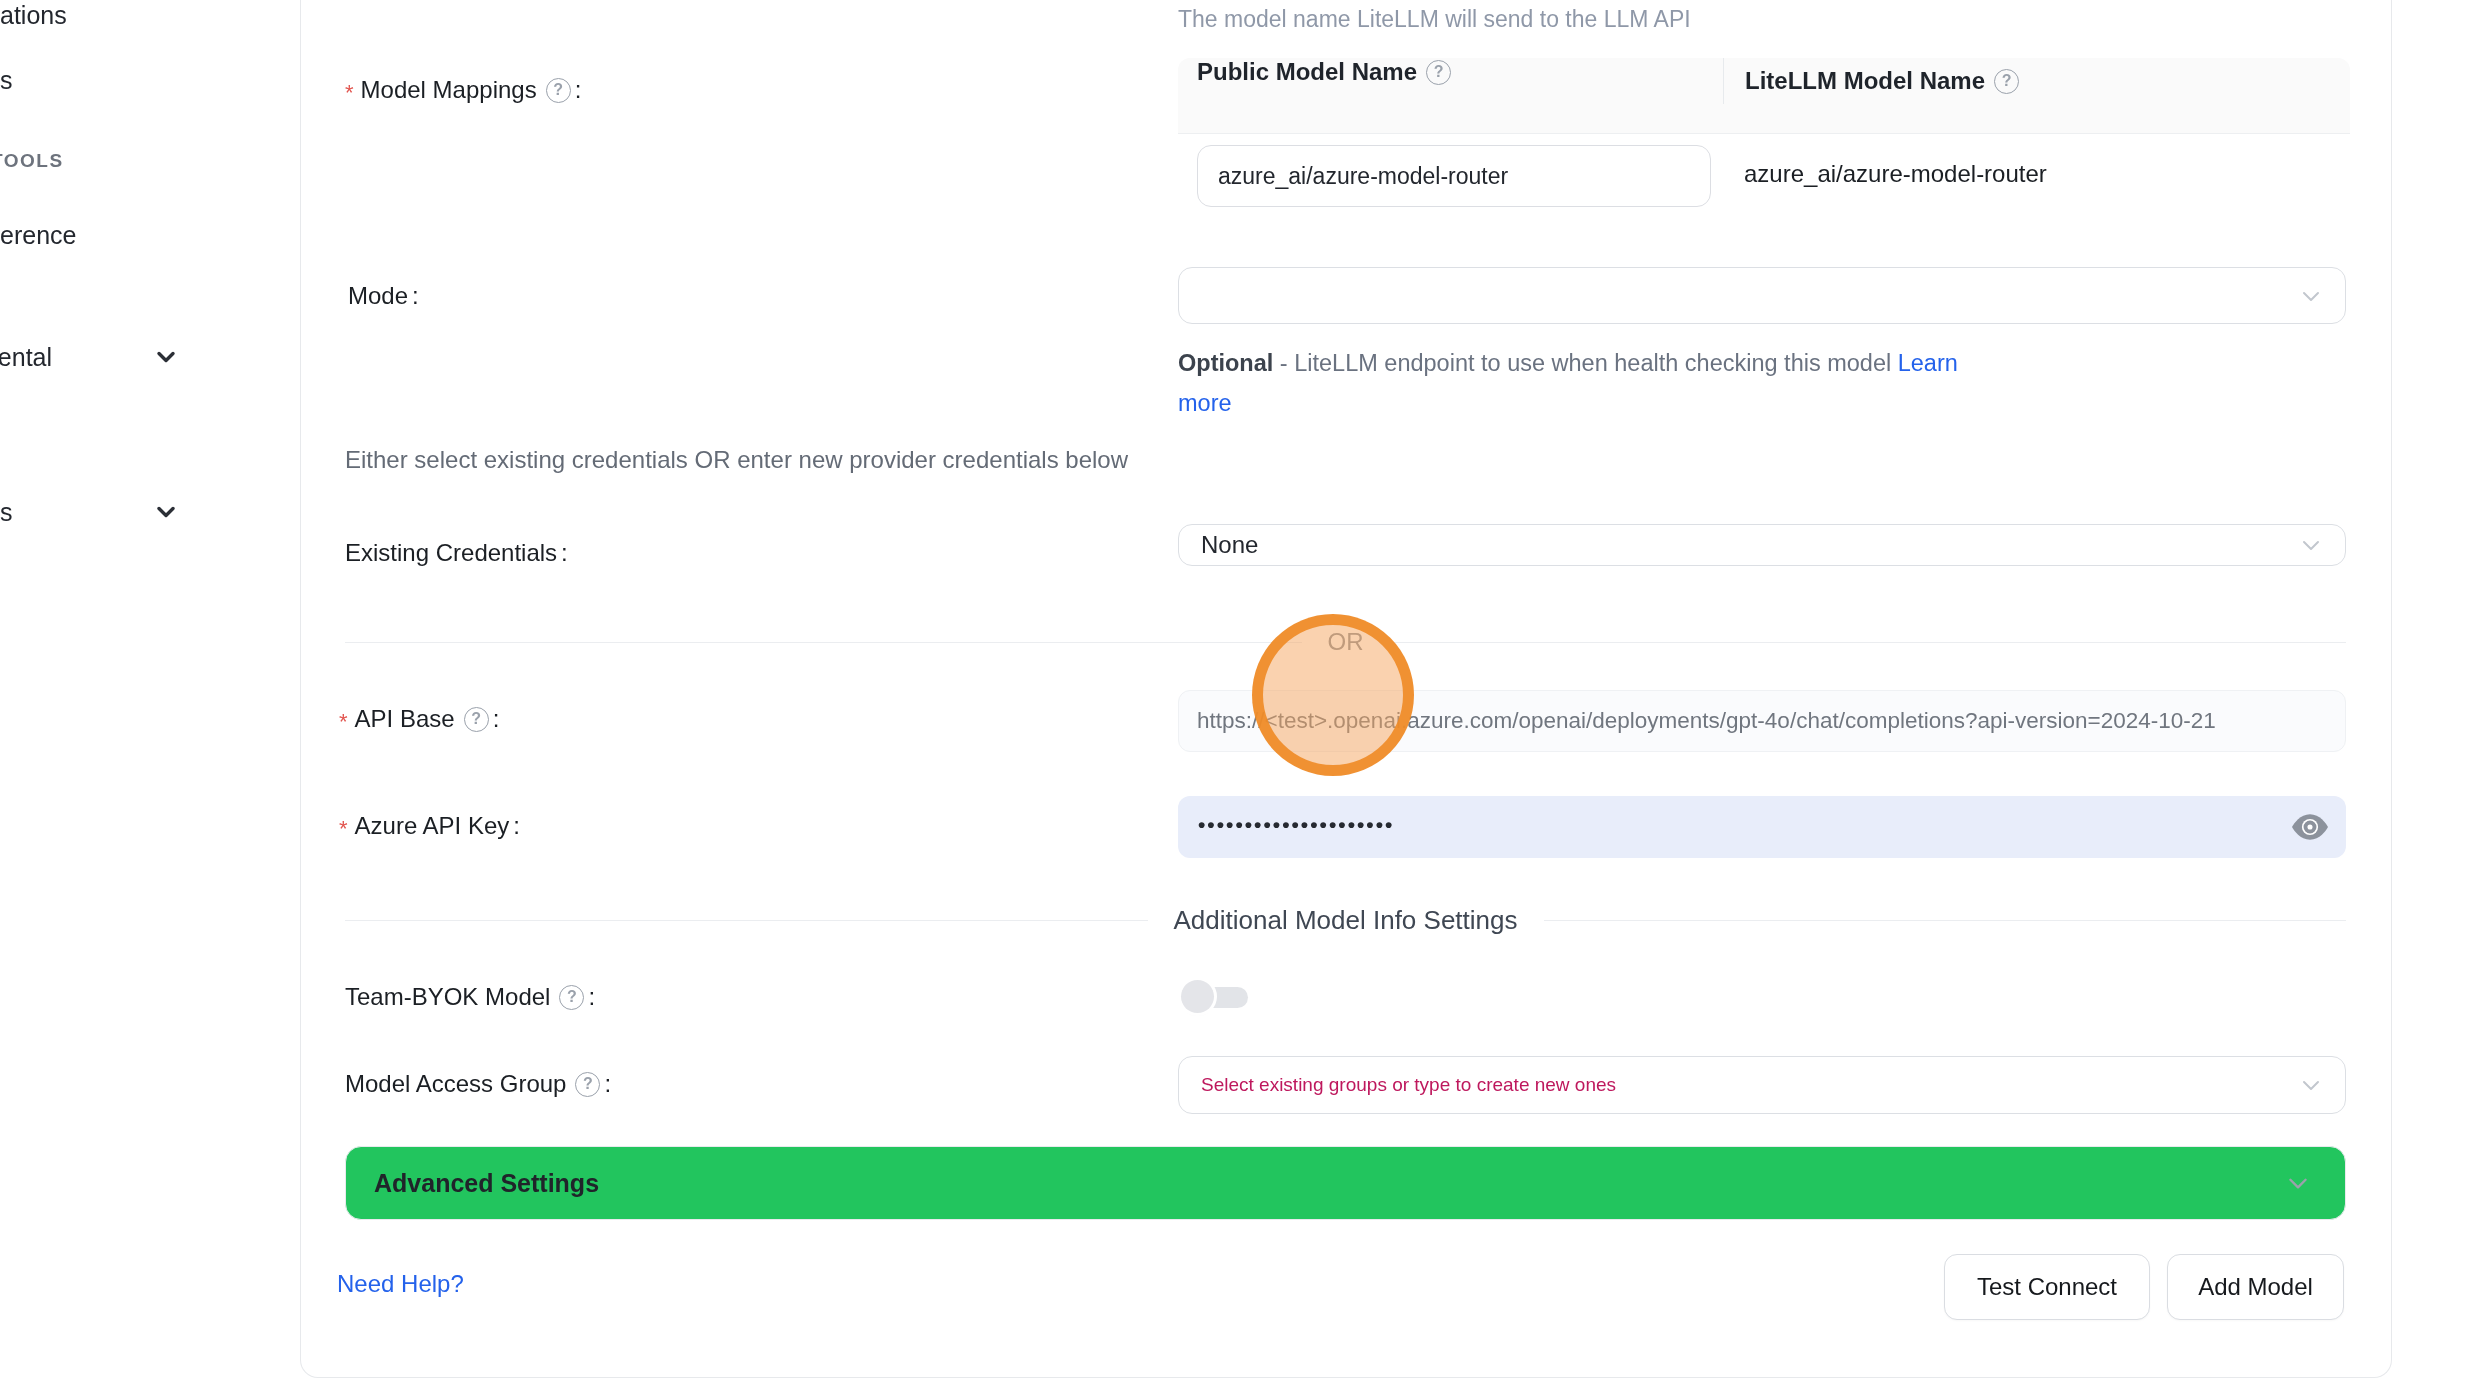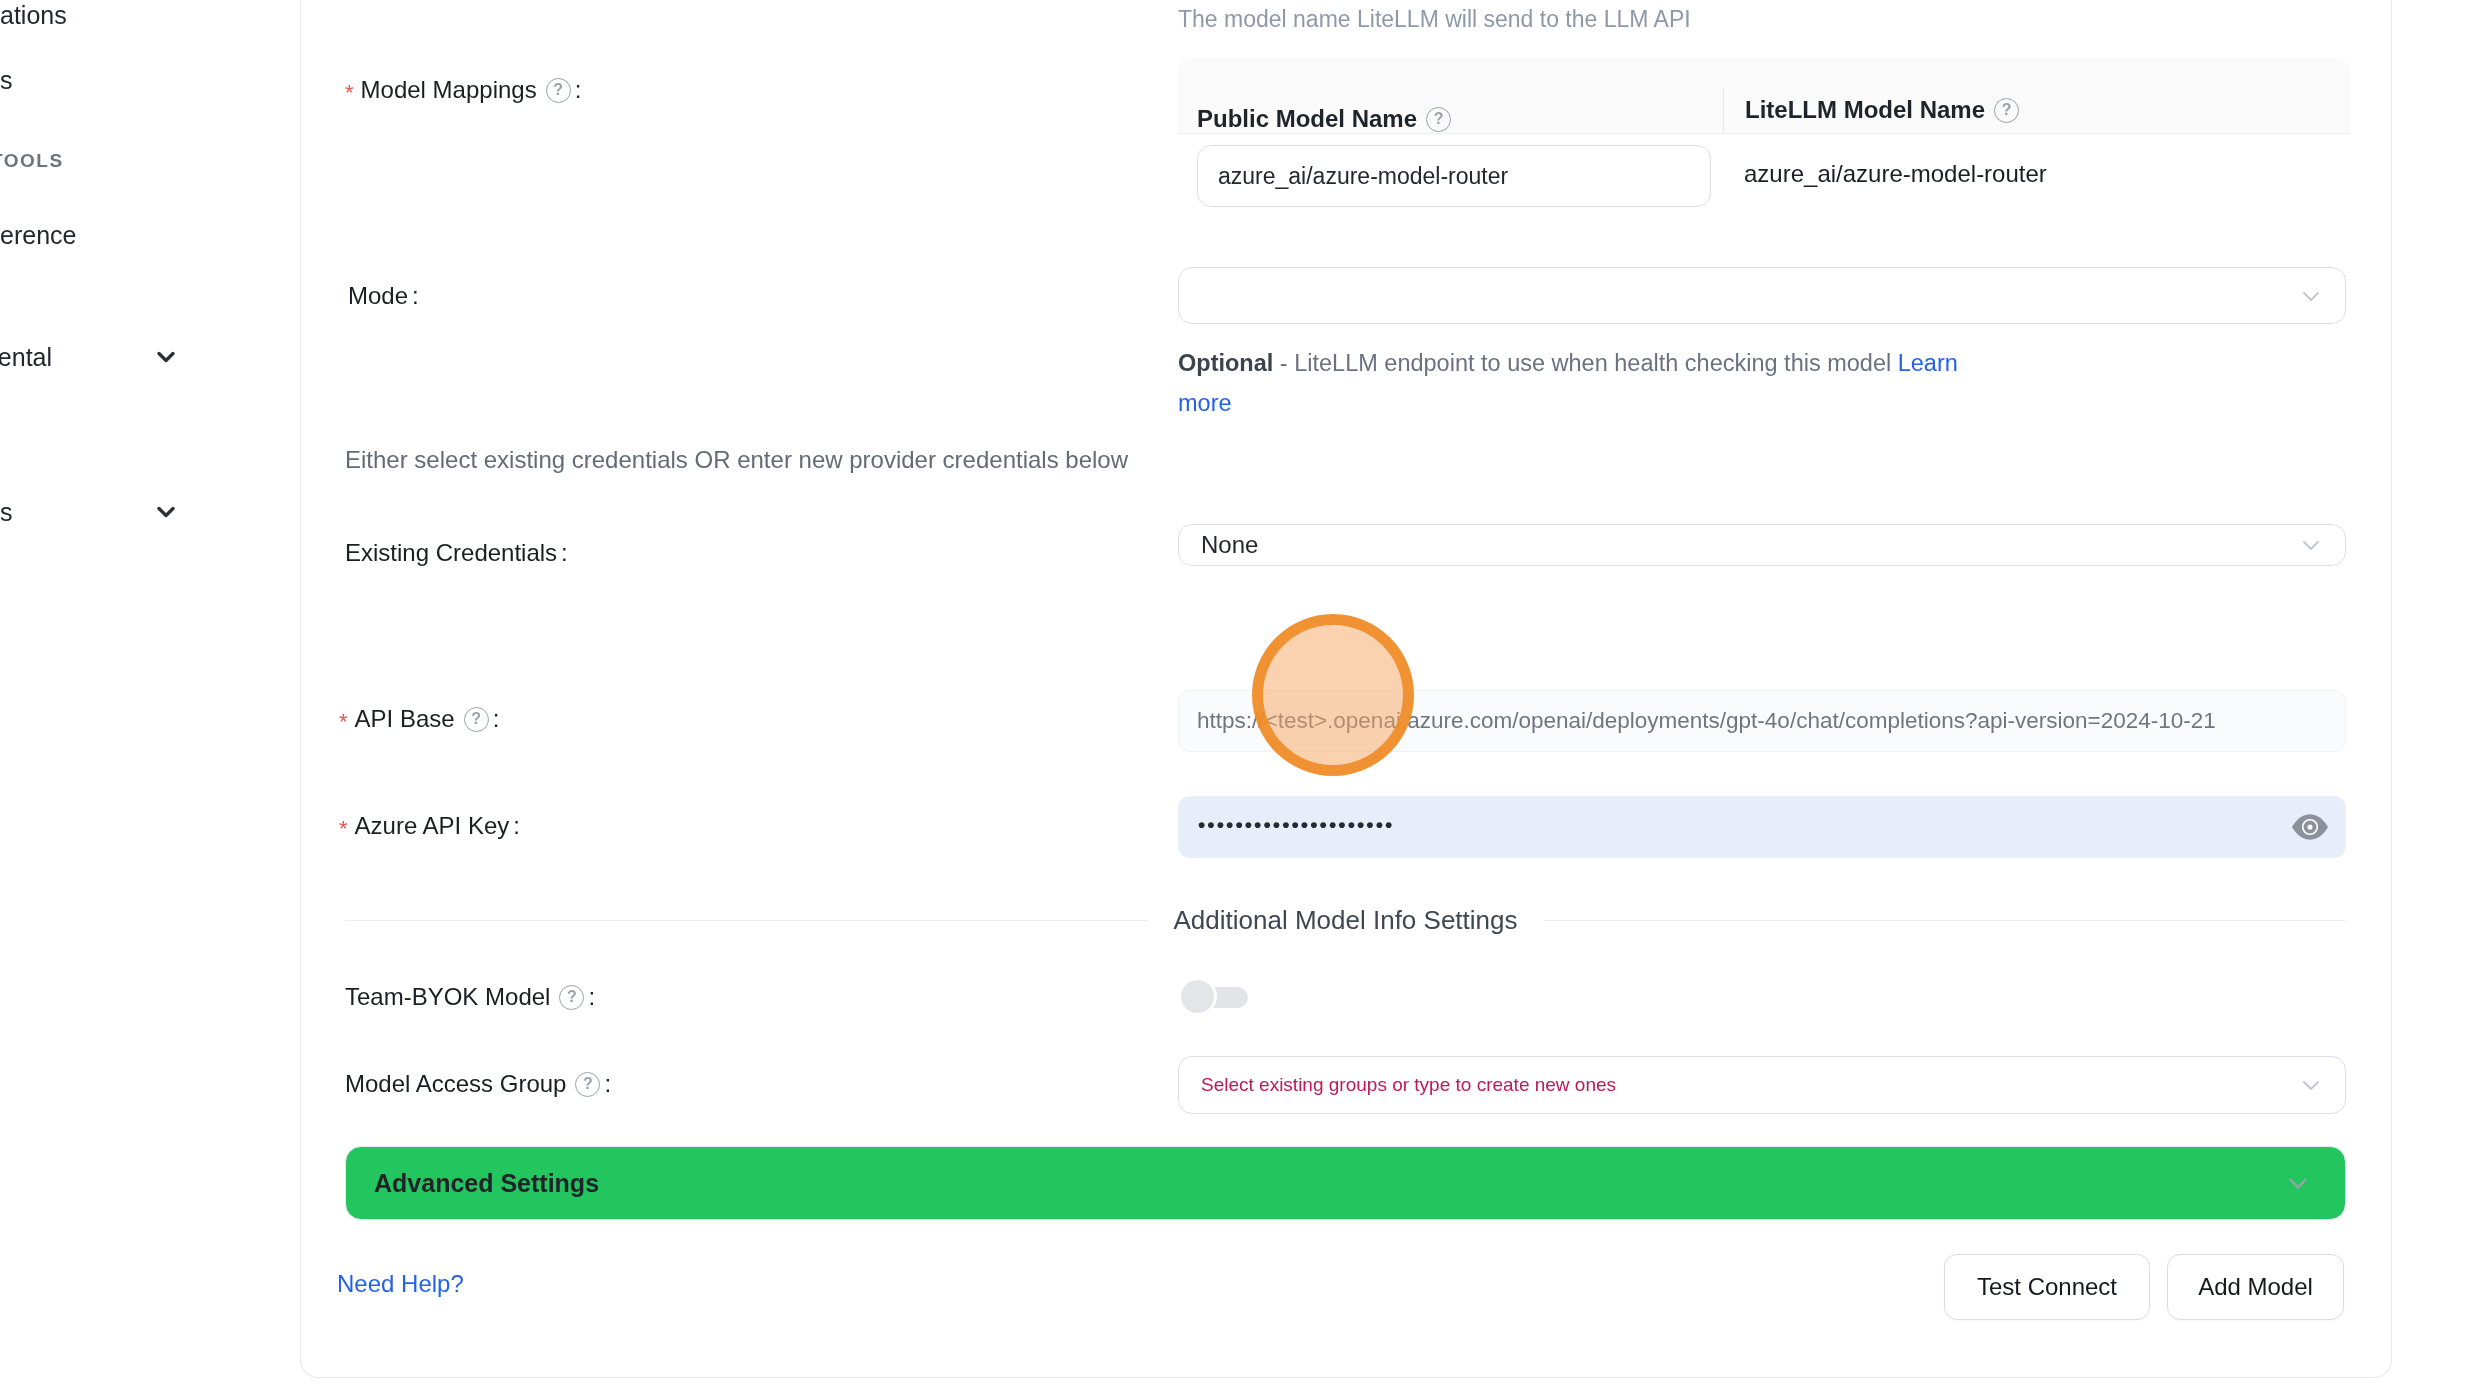--- a/index.html
+++ b/index.html
@@ -22,21 +22,21 @@
   .req { color:#e25650; font-size:22px; margin-right:7px; position:relative; top:3px; }
   .colon::before { content:":"; margin-left:4px; color:#1b1f24; }
   .qicon { width:25px; height:25px; border:1.7px solid #9aa1ab; border-radius:50%; margin-left:9px;
     display:inline-flex; align-items:center; justify-content:center; font-size:16px; color:#9aa1ab; font-weight:600; }
   .qicon::before { content:"?"; }
 
   .hint-top { font-size:23px; color:#8f98a8; }
 
   
   .map-table { width:1172px; }
-  .map-head { display:flex; background:#fafafa; border-bottom:1px solid #edeff1; border-radius:12px 12px 0 0; height:76px; align-items:flex-end; }
+  .map-head { display:flex; background:#fafafa; border-bottom:1px solid #edeff1; border-radius:12px 12px 0 0; height:76px; align-items:flex-start; }
   .map-th { font-size:24px; font-weight:700; color:#1f242b; display:flex; align-items:center; }
   .map-th.c1 { width:545px; padding-left:19px; }
   .map-th.c2 { flex:1; padding-left:21px; border-left:1px solid #e7eaed; height:46px; }
   .map-input { position:absolute; left:896px; top:165px; width:514px; height:62px; border:1px solid #dcdee3;
     border-radius:14px; font-size:23px; color:#23272e; padding:0 20px; outline:none; background:#fff;
     font-family:"Liberation Sans", sans-serif; }
   .map-value { position:absolute; left:1443px; top:180px; font-size:24px; color:#1b1f24; }
 
   
   .select { position:absolute; background:#fff; border:1px solid #dcdfe4; border-radius:14px; display:flex; align-items:center; }
@@ -156,20 +156,25 @@
       <span>Existing Credentials</span>
       <span class="colon"></span>
     </div>
     <div class="select" style="left:877px; top:544px; width:1168px; height:42px;">
       <span class="val">None</span>
       <svg class="sel-chev" width="24" height="24" viewBox="0 0 24 24">
         <path d="M5 9 L12 16 L19 9" fill="none" stroke="#c2c7ce" stroke-width="2" stroke-linecap="round" stroke-linejoin="round"></path>
       </svg>
     </div>
 
+    <div class="abs divider" style="left:44px; top:648px; height:28px;">
+      <div class="line"></div>
+      <div class="dtext or-text">OR</div>
+      <div class="line"></div>
+    </div>
 
     <div class="abs label" style="left:38px; top:725px;">
       <span class="req">*</span>
       <span>API Base</span>
       <span class="qicon"></span>
       <span class="colon"></span>
     </div>
     <div class="abs input-plain" style="left:877px; top:710px; width:1168px; height:62px;">https://&lt;test&gt;.openai.azure.com/openai/deployments/gpt-4o/chat/completions?api-version=2024-10-21</div>
 
     <div class="abs label" style="left:38px; top:832px;">

